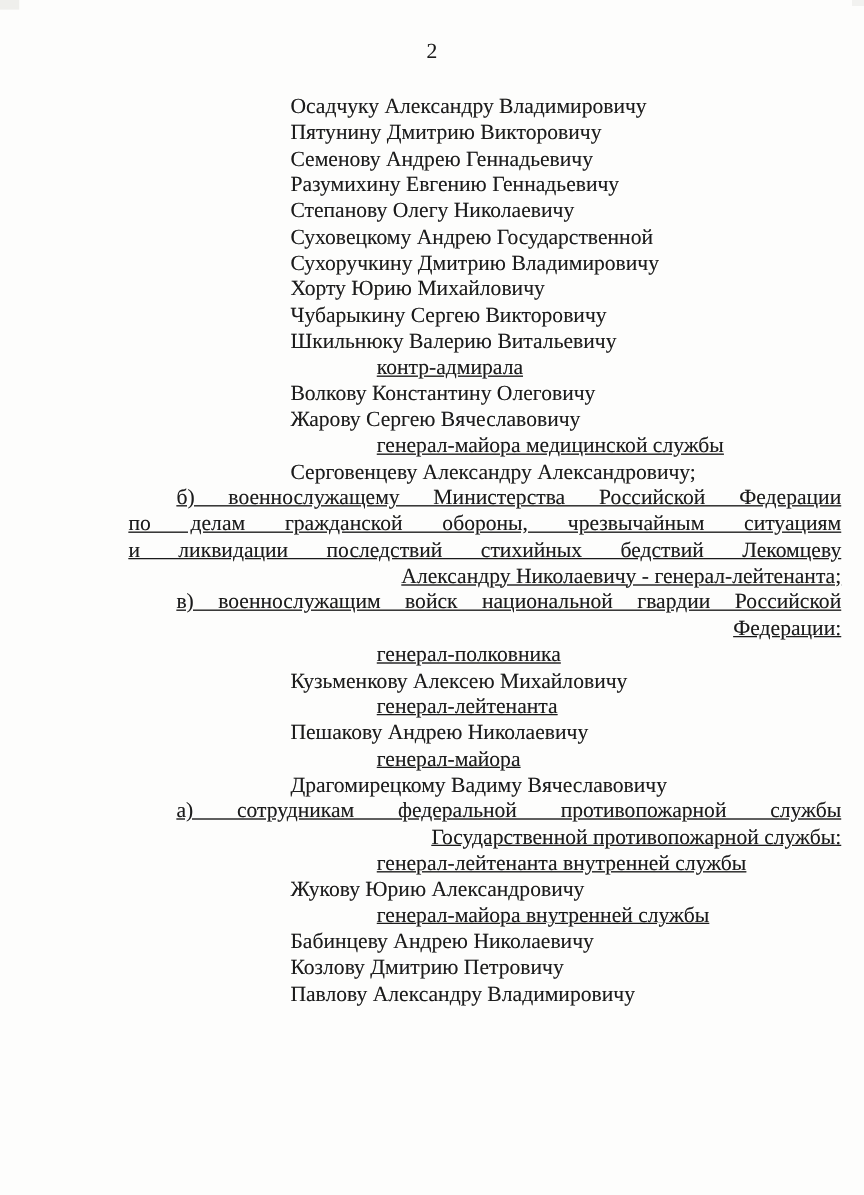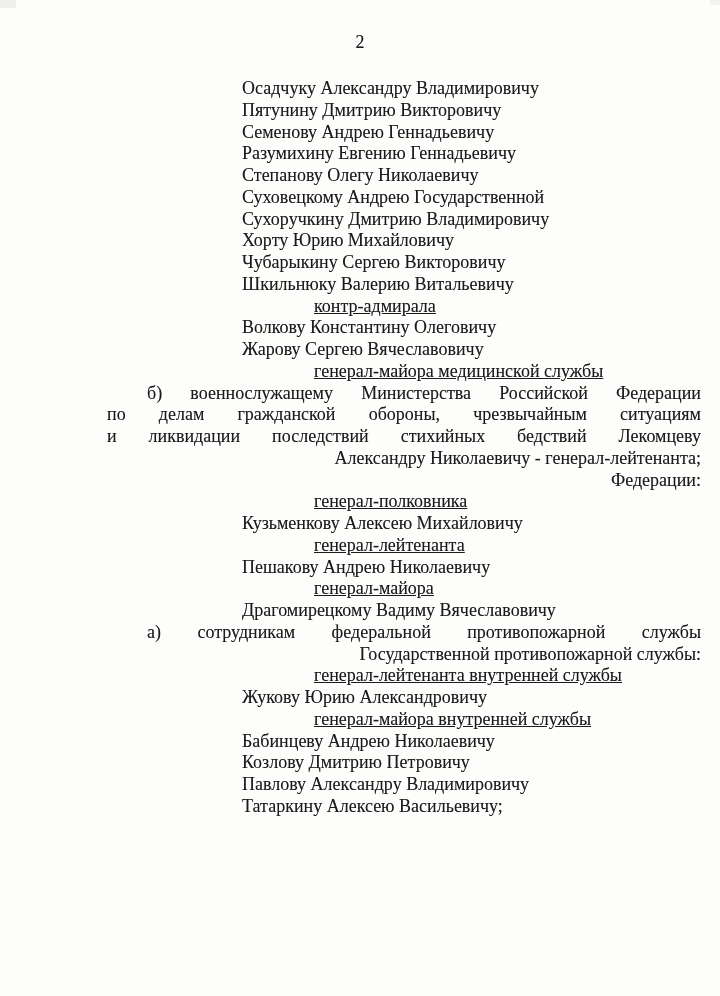--- a/index.html
+++ b/index.html
@@ -36,21 +36,21 @@
     position: absolute;
     top: 78px;
     left: 63px;
     width: 594px;
     margin-left: 44px;
   }
   .line {
     line-height: 21.75px;
     white-space: nowrap;
   }
-  .para .line { white-space: normal; }
+  .para .line { white-space: normal; text-decoration: underline; }
   .name-line { padding-left: 135px; }
   .rank-line { padding-left: 207px; text-decoration: underline; }
   .para-line { text-align: right; }
   .para-line.justify {
     text-align: justify;
     text-align-last: justify;
   }
   .para-line.indent { text-indent: 40px; }
 </style>
 </head>
@@ -68,40 +68,41 @@
       <div class="line name-line">Степанову Олегу Николаевичу</div>
       <div class="line name-line">Суховецкому Андрею Государственной</div>
       <div class="line name-line">Сухоручкину Дмитрию Владимировичу</div>
       <div class="line name-line">Хорту Юрию Михайловичу</div>
       <div class="line name-line">Чубарыкину Сергею Викторовичу</div>
       <div class="line name-line">Шкильнюку Валерию Витальевичу</div>
       <div class="line rank-line">контр-адмирала</div>
       <div class="line name-line">Волкову Константину Олеговичу</div>
       <div class="line name-line">Жарову Сергею Вячеславовичу</div>
       <div class="line rank-line">генерал-майора медицинской службы</div>
+      <div class="line name-line">Серговенцеву Александру Александровичу;</div>
       <div class="para">
         <div class="line para-line justify indent">б) военнослужащему Министерства Российской Федерации</div>
         <div class="line para-line justify">по делам гражданской обороны, чрезвычайным ситуациям</div>
         <div class="line para-line justify">и ликвидации последствий стихийных бедствий Лекомцеву</div>
         <div class="line para-line">Александру Николаевичу - генерал-лейтенанта;</div>
       </div>
       <div class="para">
+        <div class="line para-line justify indent">в) военнослужащим войск национальной гвардии Российской</div>
         <div class="line para-line">Федерации:</div>
       </div>
       <div class="line rank-line">генерал-полковника</div>
       <div class="line name-line">Кузьменкову Алексею Михайловичу</div>
       <div class="line rank-line">генерал-лейтенанта</div>
       <div class="line name-line">Пешакову Андрею Николаевичу</div>
       <div class="line rank-line">генерал-майора</div>
       <div class="line name-line">Драгомирецкому Вадиму Вячеславовичу</div>
       <div class="para">
         <div class="line para-line justify indent">а) сотрудникам федеральной противопожарной службы</div>
         <div class="line para-line">Государственной противопожарной службы:</div>
       </div>
       <div class="line rank-line">генерал-лейтенанта внутренней службы</div>
       <div class="line name-line">Жукову Юрию Александровичу</div>
       <div class="line rank-line">генерал-майора внутренней службы</div>
       <div class="line name-line">Бабинцеву Андрею Николаевичу</div>
       <div class="line name-line">Козлову Дмитрию Петровичу</div>
       <div class="line name-line">Павлову Александру Владимировичу</div>
-      <div class="line name-line">Татаркину Алексею Васильевичу;</div>
     </div>
 </div>
 
 </body></html>

